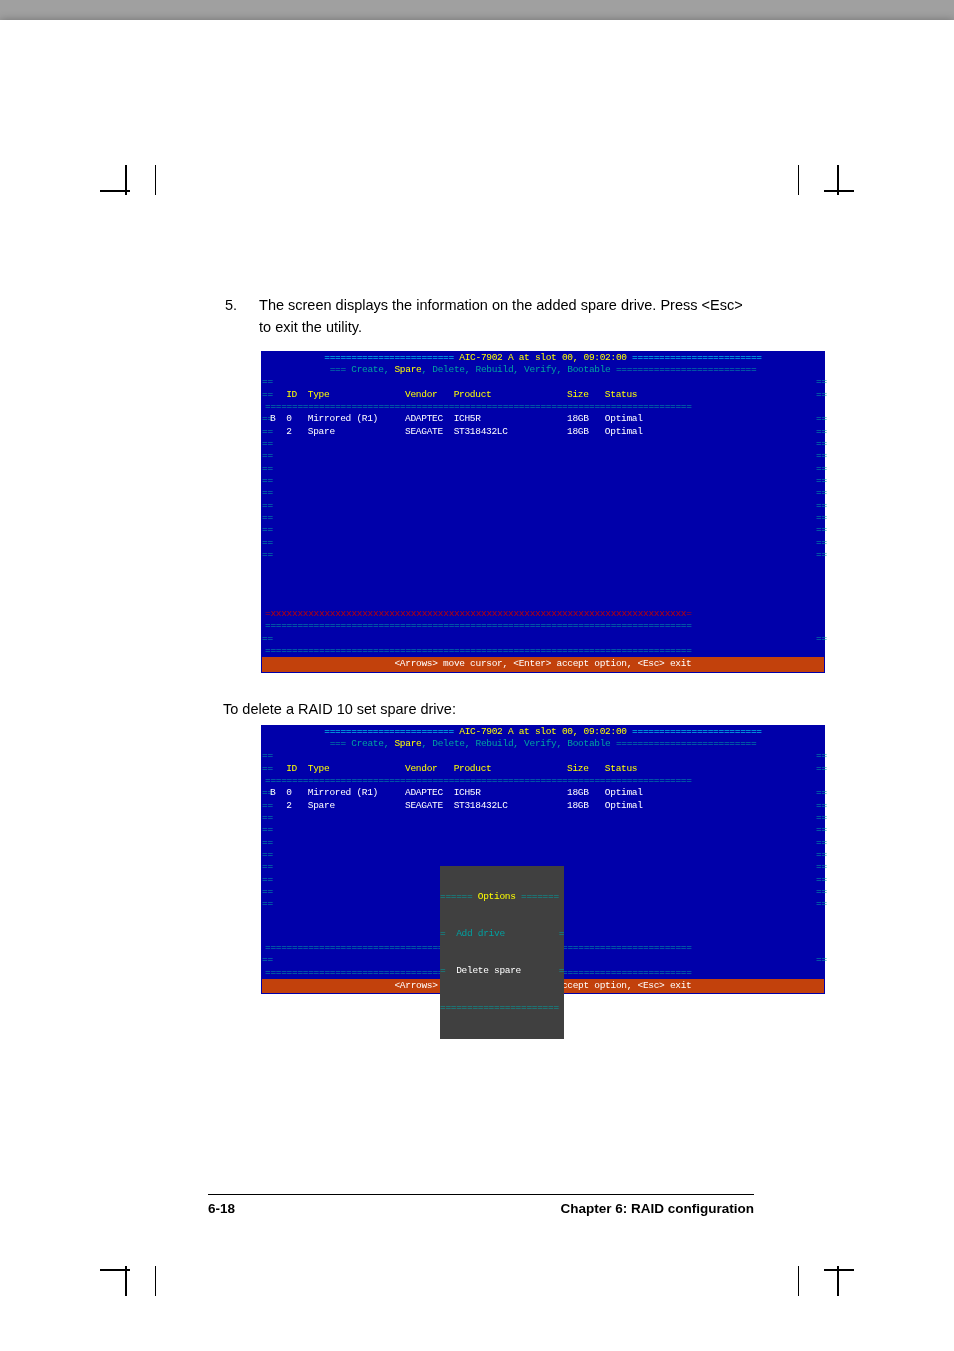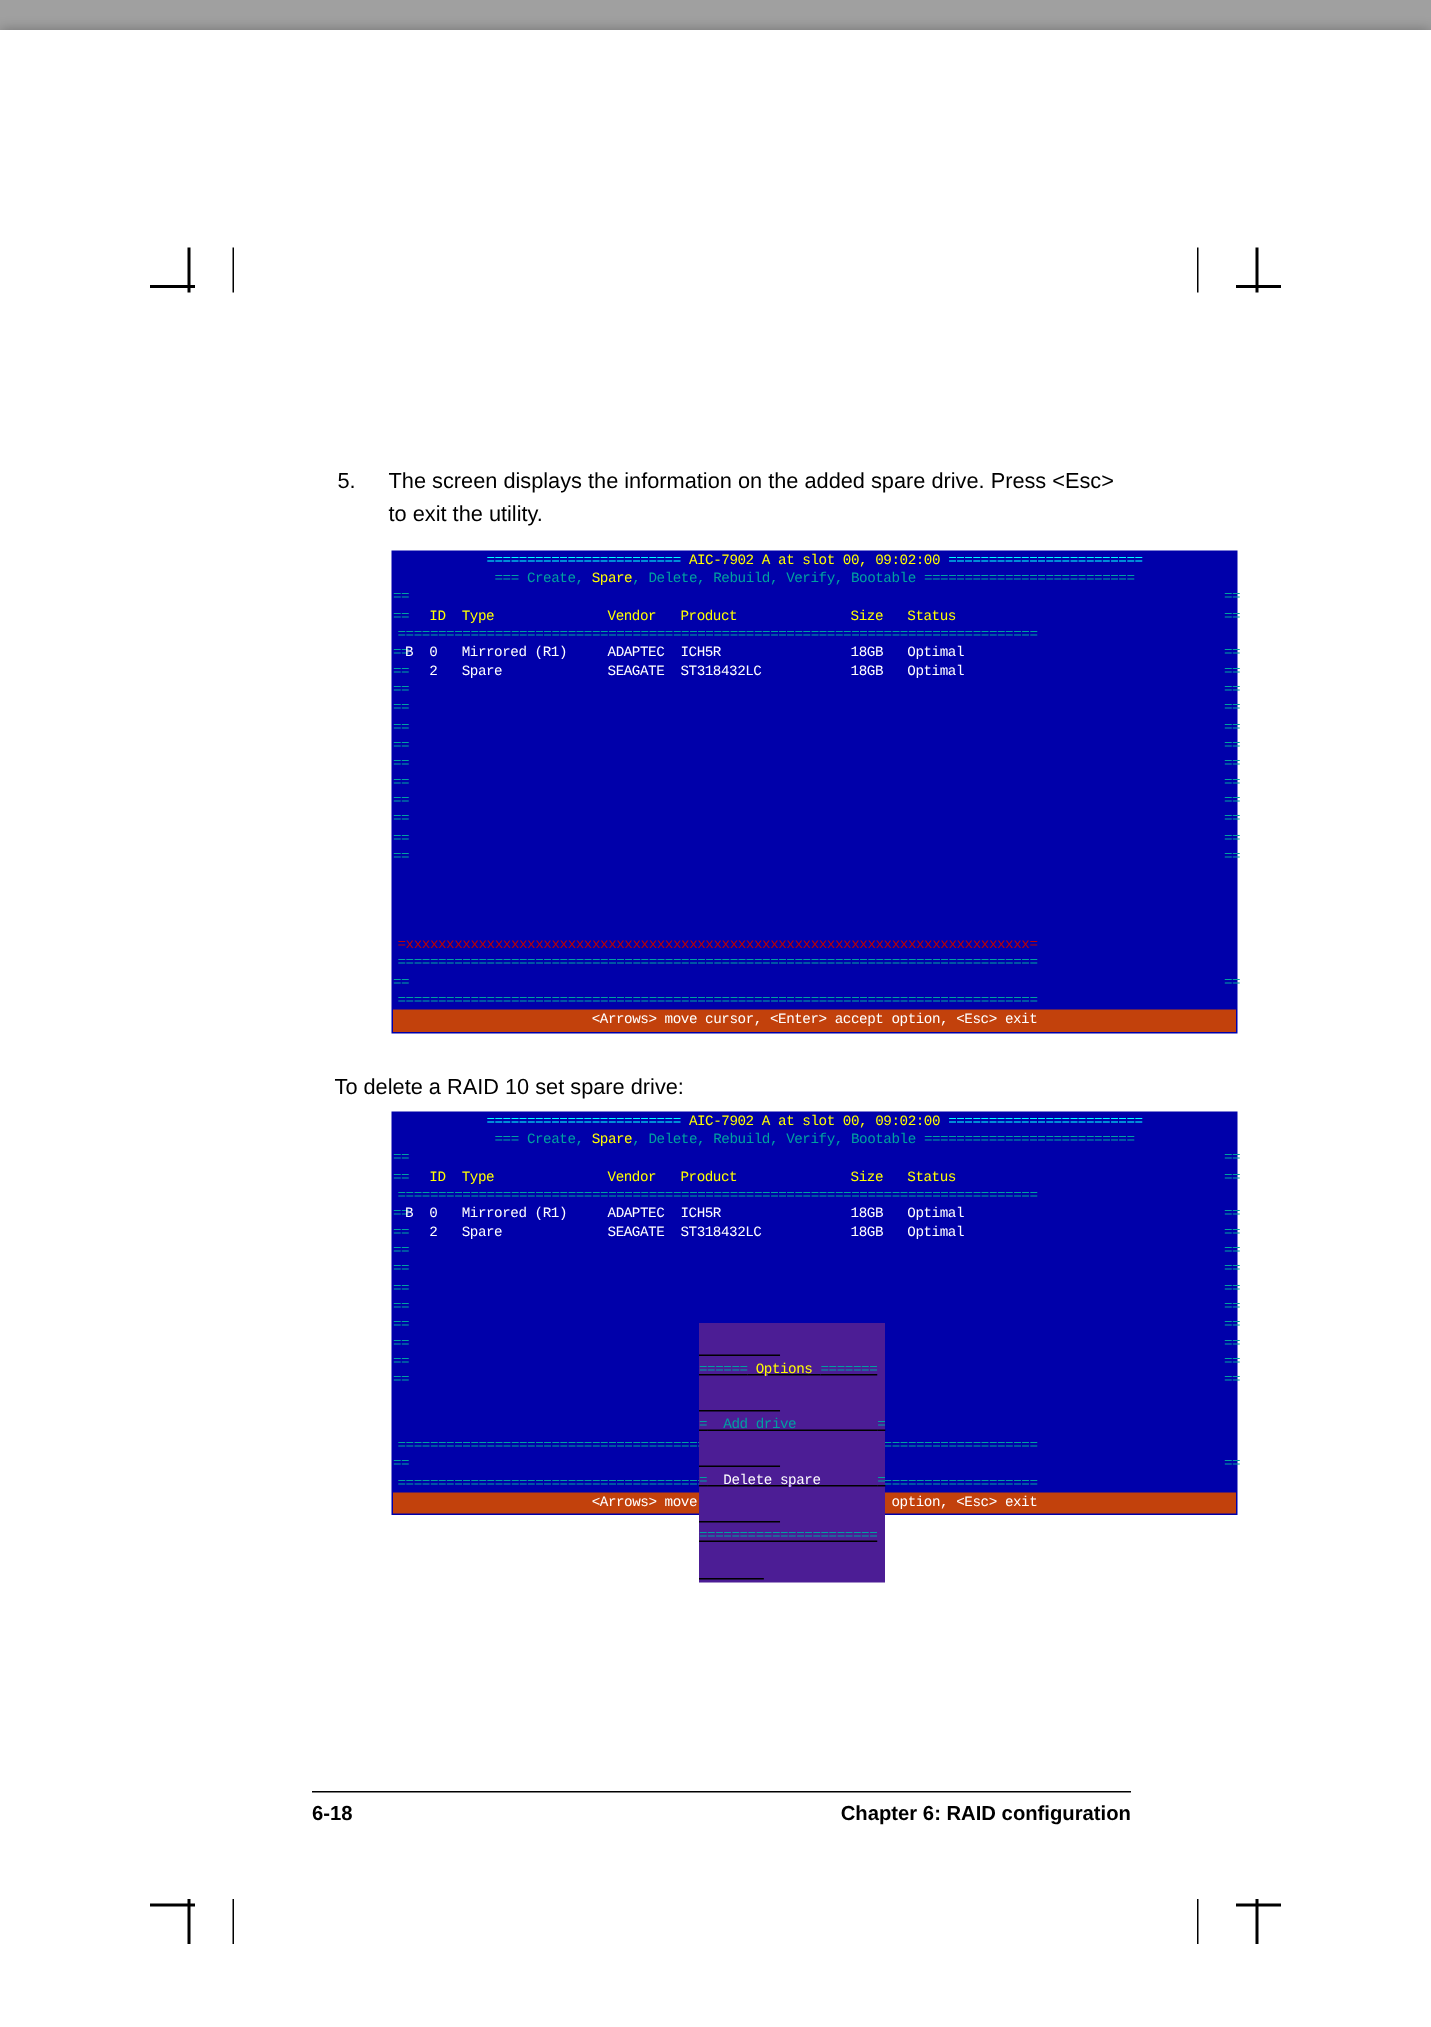--- a/index.html
+++ b/index.html
@@ -57,21 +57,20 @@
     right: 200px;
     top: 275px;
   }
 
   .step {
     font-family: Verdana, Arial, sans-serif;
     font-size: 14.5px;
     color: #000;
     line-height: 1.5;
     margin-bottom: 12px;
-    margin-top: 16px;
   }
   .step-num {
     display: inline-block;
     width: 30px;
     vertical-align: top;
   }
   .step-text {
     display: inline-block;
     width: calc(100% - 35px);
     vertical-align: top;
@@ -125,26 +124,25 @@
   }
   .bios-line {
     display: flex;
   }
   .bios-edge { color: #00a0a0; width: 8px; text-align: center; flex-shrink: 0; }
   .bios-mid { flex: 1; white-space: pre; color: #fff; }
   .bios-mid.header { color: #ffff00; }
 
   .popup {
     position: absolute;
-    left: 204px;
+    left: 178px;
     top: 54px;
-    background: #4c1d95;
+    background: #404040;
     font-size: 9.5px;
     white-space: pre;
-    text-decoration: underline;
   }
   .popup-border { color: #00a0a0; }
   .popup-title { color: #ffff00; }
   .popup-dim { color: #00a0a0; }
   .popup-sel { color: #ffffff; }
 
   h2.section {
     font-family: Verdana, Arial, sans-serif;
     font-size: 20px;
     font-weight: 900;

